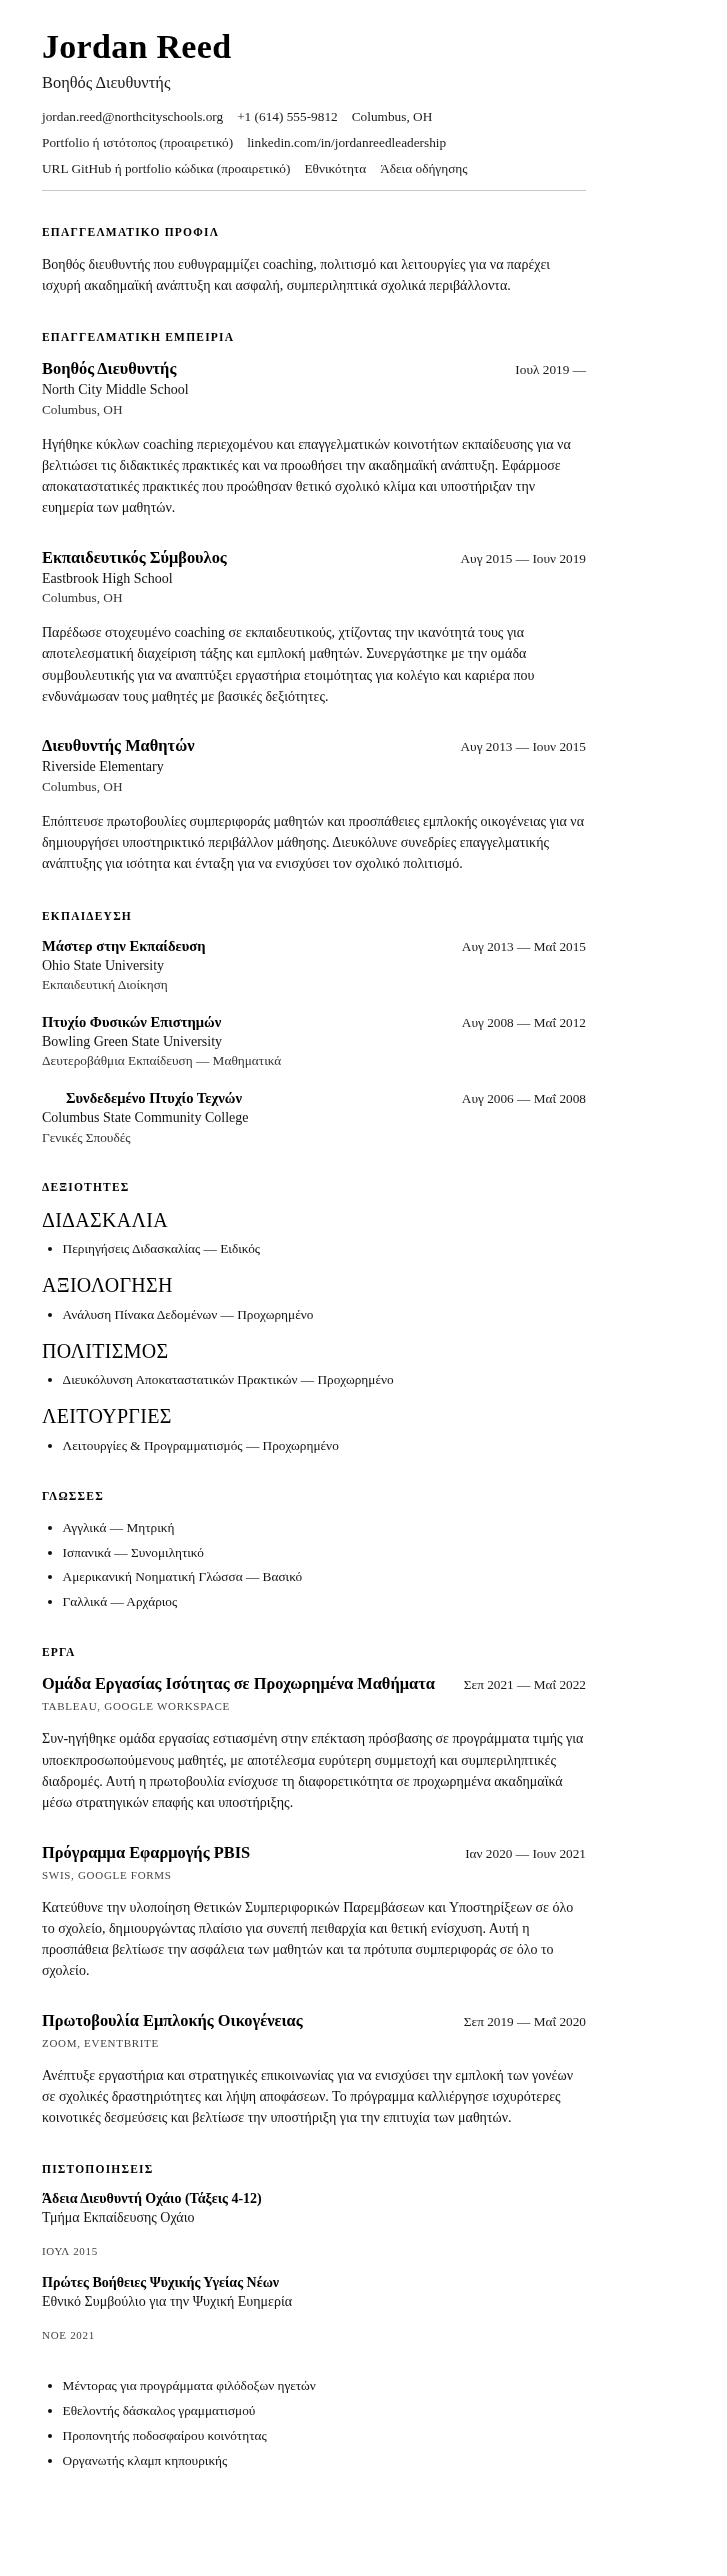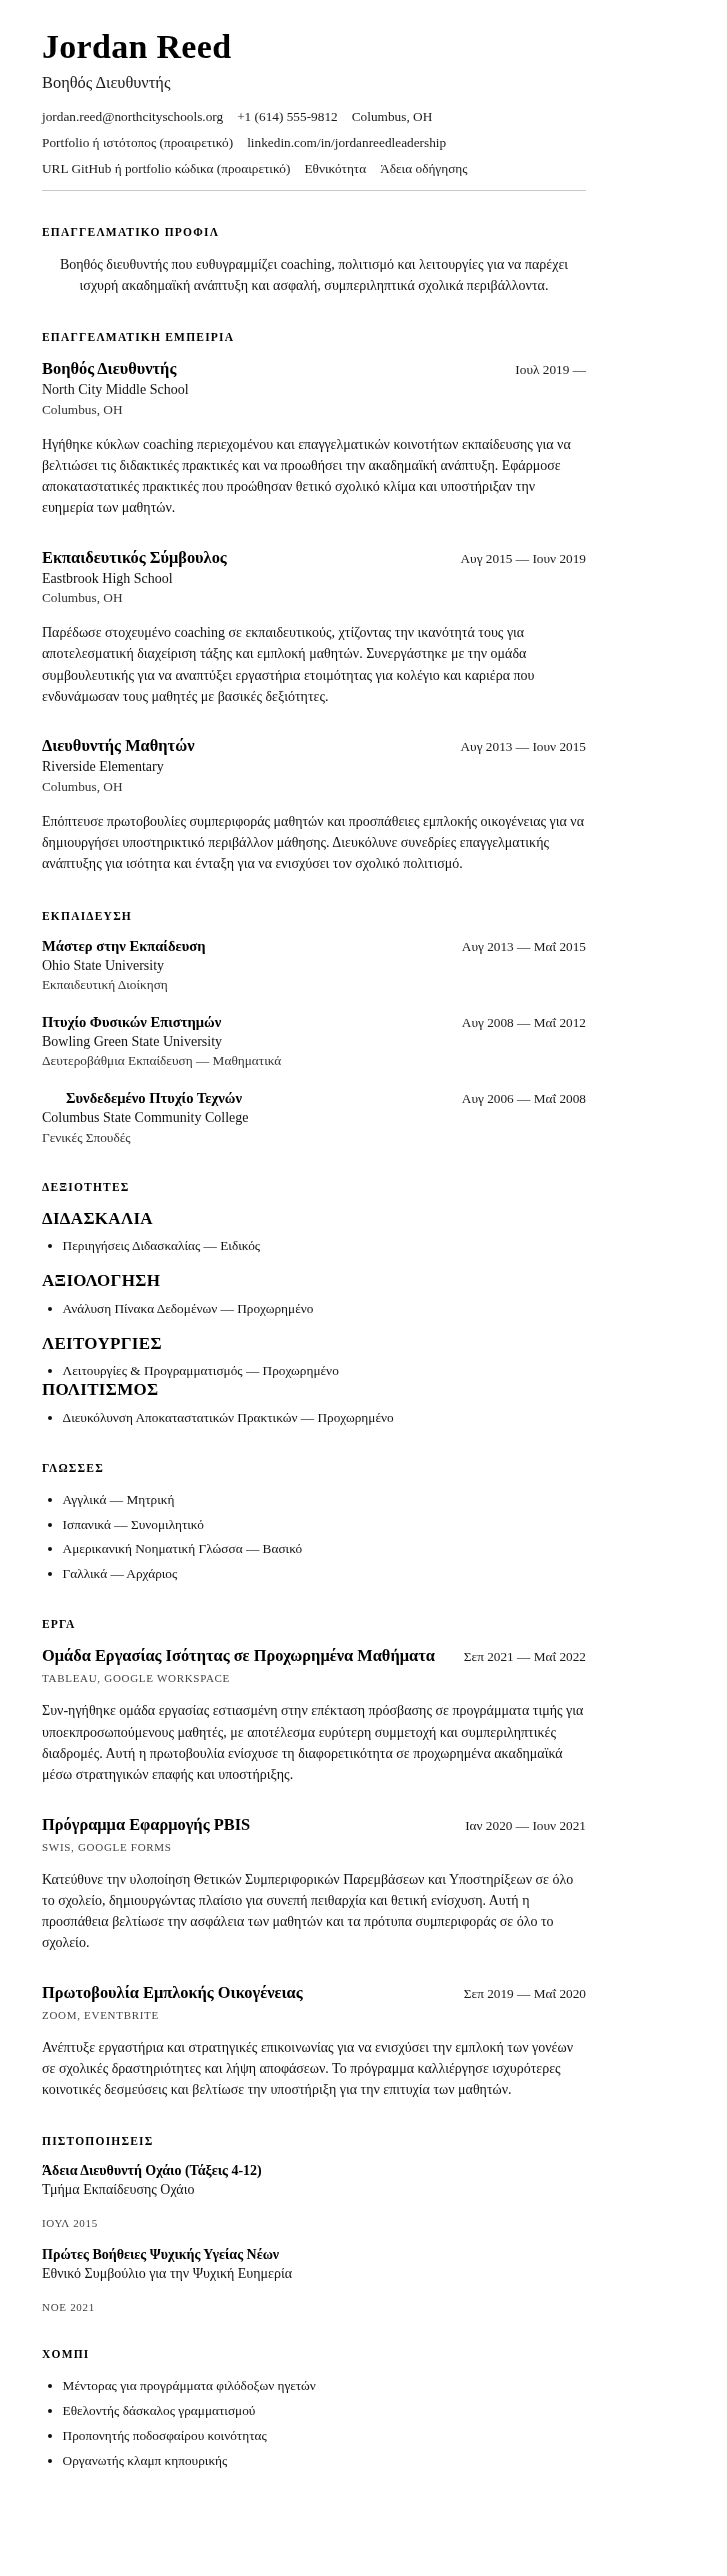--- a/index.html
+++ b/index.html
@@ -48,21 +48,20 @@
     letter-spacing: 1.2px;
     margin: 0 0 16px 0;
     color: #000000;
   }
 
   .body-text {
     font-size: 14px;
     line-height: 1.5;
     margin: 0;
     color: #111111;
-    text-align: center;
   }
 
   
   .entry { margin-bottom: 29px; }
   .entry:last-child { margin-bottom: 0; }
   .entry-top {
     display: flex;
     justify-content: space-between;
     align-items: baseline;
     gap: 12px;
@@ -97,22 +96,22 @@
   .entry-tools {
     font-size: 11px;
     letter-spacing: 0.7px;
     color: #444444;
     margin-top: 6px;
   }
 
   
   .skill-group { margin-bottom: 16px; }
   .skill-group-name {
-    font-size: 17px;
-    font-weight: 700;
+    font-size: 20px;
+    font-weight: 400;
     letter-spacing: 0.3px;
     margin: 0 0 7.3px 0;
     color: #000000;
   }
   ul.bullets {
     margin: 0;
     padding-left: 20.6px;
     list-style: disc;
   }
   ul.bullets li {
@@ -251,31 +250,31 @@
       </ul>
     </div>
 
     <div class="skill-group">
       <h3 class="skill-group-name">ΑΞΙΟΛΟΓΗΣΗ</h3>
       <ul class="bullets">
         <li>Ανάλυση Πίνακα Δεδομένων — Προχωρημένο</li>
       </ul>
     </div>
 
+    <div class="skill-group">
+      <h3 class="skill-group-name">ΠΟΛΙΤΙΣΜΟΣ</h3>
+      <ul class="bullets">
+        <li>Διευκόλυνση Αποκαταστατικών Πρακτικών — Προχωρημένο</li>
+      </ul>
+    </div>
+
     <div class="skill-group" style="margin-bottom:0;">
       <h3 class="skill-group-name">ΛΕΙΤΟΥΡΓΙΕΣ</h3>
       <ul class="bullets">
         <li>Λειτουργίες &amp; Προγραμματισμός — Προχωρημένο</li>
-      </ul>
-    </div>
-
-    <div class="skill-group">
-      <h3 class="skill-group-name">ΠΟΛΙΤΙΣΜΟΣ</h3>
-      <ul class="bullets">
-        <li>Διευκόλυνση Αποκαταστατικών Πρακτικών — Προχωρημένο</li>
       </ul>
     </div>
   </section>
 
   <section class="section">
     <h2 class="sec-h">ΓΛΩΣΣΕΣ</h2>
     <ul class="bullets">
       <li>Αγγλικά — Μητρική</li>
       <li>Ισπανικά — Συνομιλητικό</li>
       <li>Αμερικανική Νοηματική Γλώσσα — Βασικό</li>
@@ -324,21 +323,20 @@
     </article>
 
     <article class="cert">
       <h3 class="cert-name">Πρώτες Βοήθειες Ψυχικής Υγείας Νέων</h3>
       <div class="cert-issuer">Εθνικό Συμβούλιο για την Ψυχική Ευημερία</div>
       <div class="cert-date">ΝΟΕ 2021</div>
     </article>
   </section>
 
   <section class="section">
-    <h2 class="sec-h">ΧΟΜΠΙ</h2>
     <ul class="bullets">
       <li>Μέντορας για προγράμματα φιλόδοξων ηγετών</li>
       <li>Εθελοντής δάσκαλος γραμματισμού</li>
       <li>Προπονητής ποδοσφαίρου κοινότητας</li>
       <li>Οργανωτής κλαμπ κηπουρικής</li>
     </ul>
   </section>
 
 </div>
 

